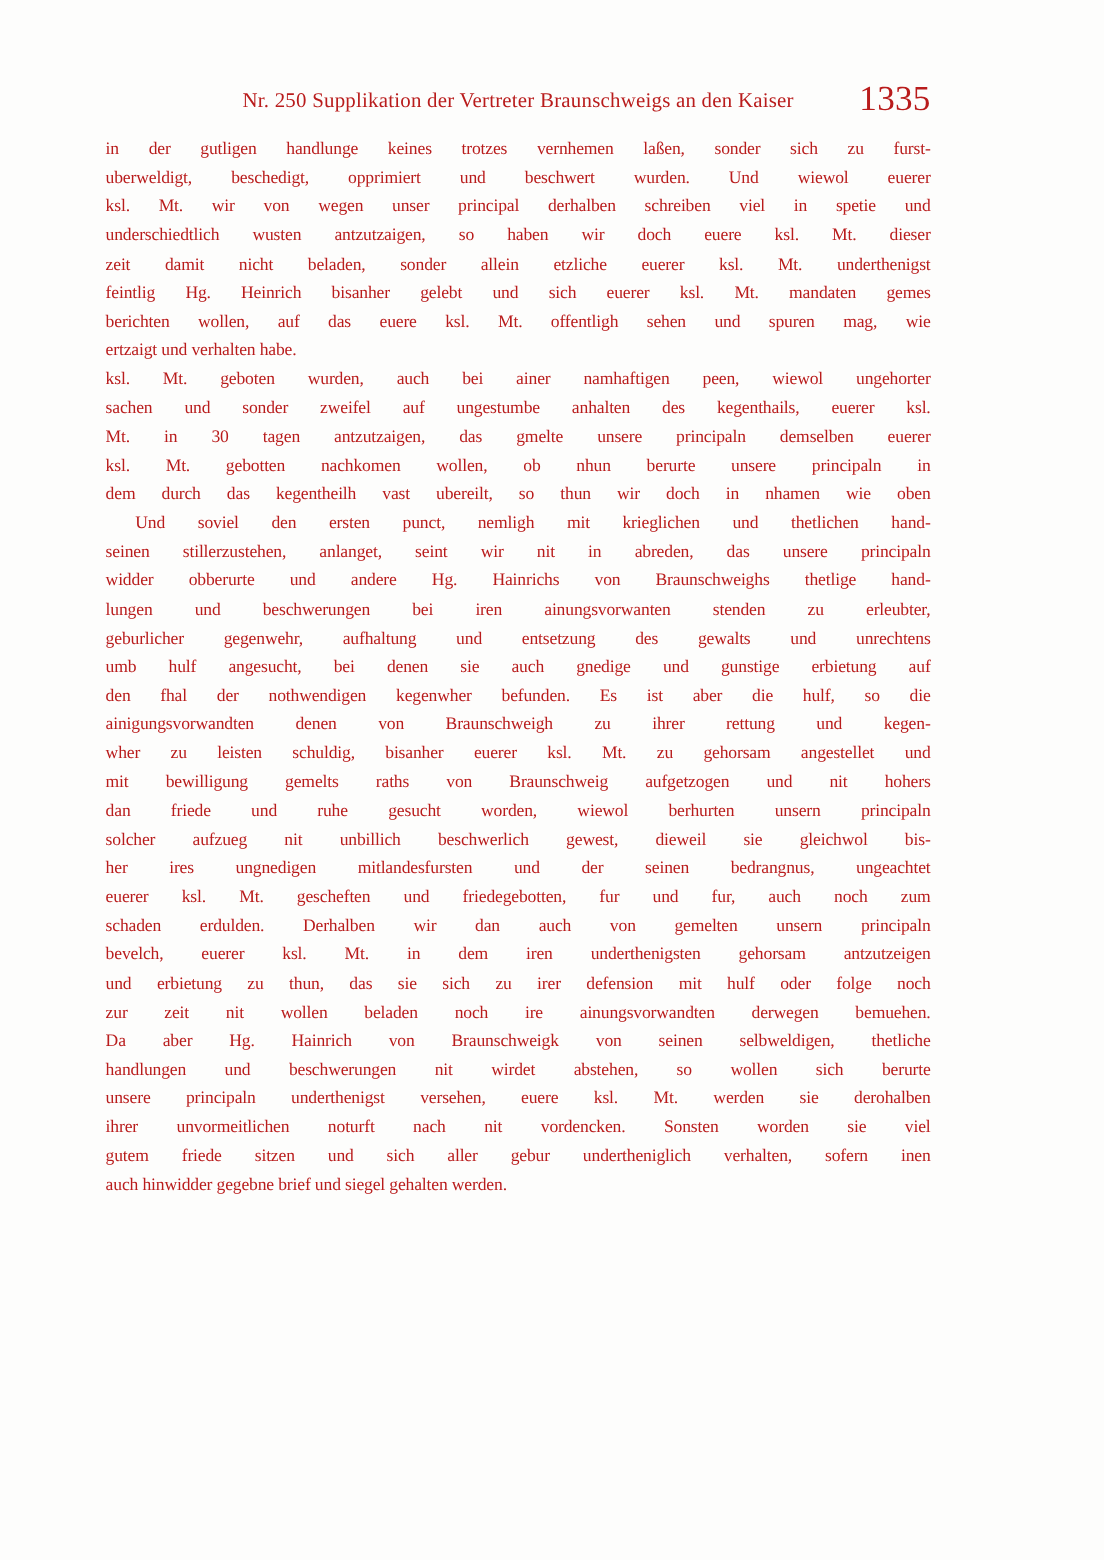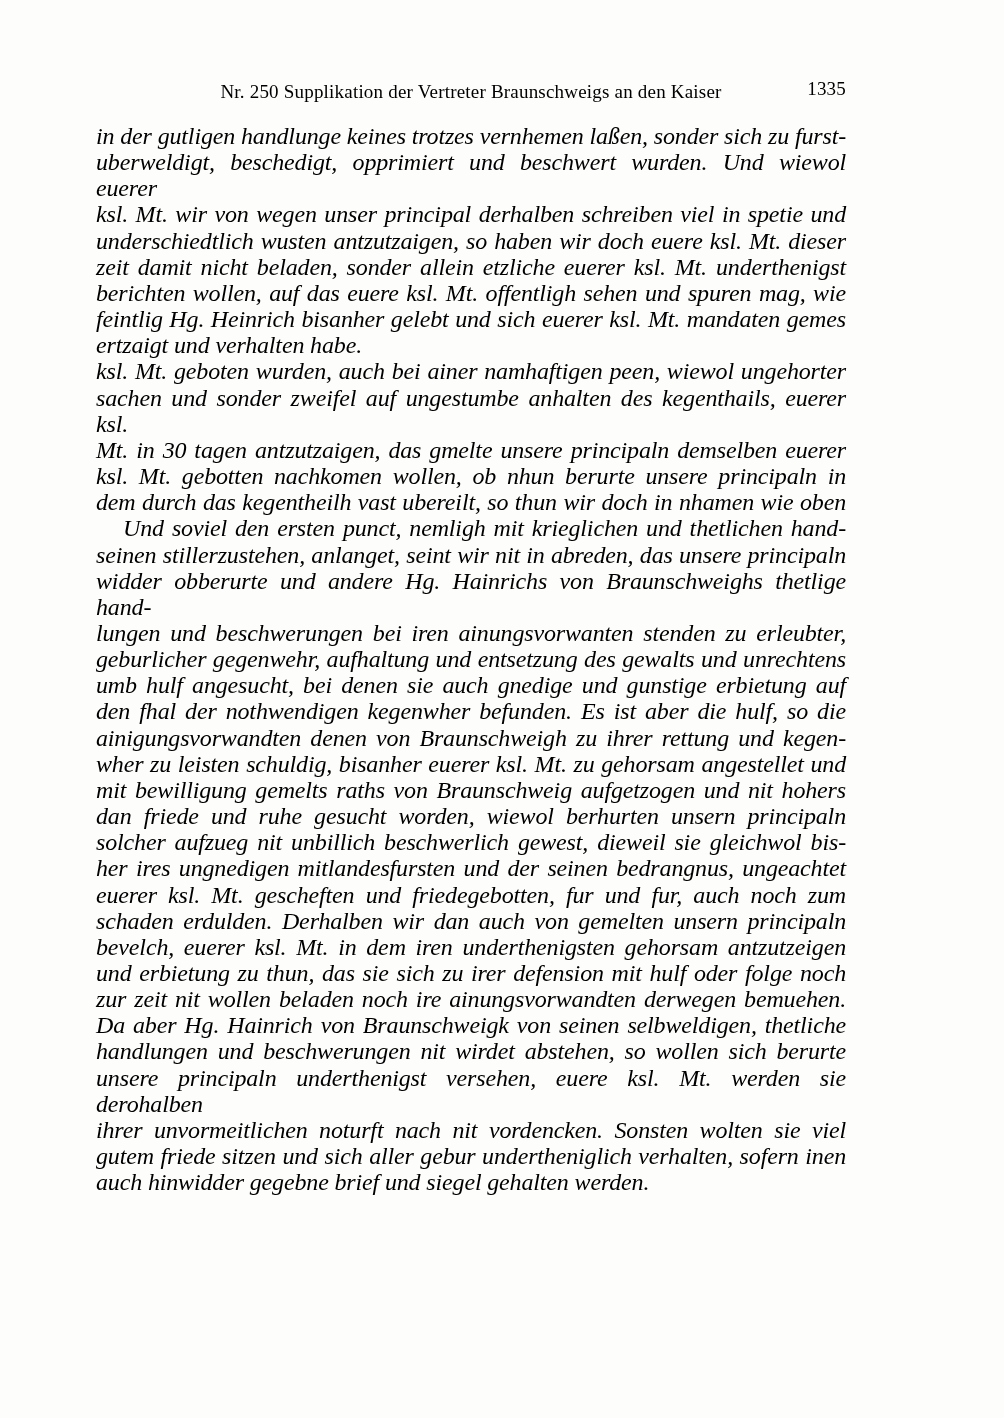--- a/index.html
+++ b/index.html
@@ -24,52 +24,51 @@
     text-align: center;
     font-size: 19px;
     line-height: 28px;
     letter-spacing: 0.2px;
   }
   .head-title { display: inline-block; }
   .page-number {
     position: absolute;
     right: 0;
     top: -6px;
-    font-size: 19px;
+    font-size: 32px;
     line-height: 34px;
   }
   .body-text { }
   .line {
-    font-size: 24px;
+    font-size: 16px;
     line-height: 26.15px;
     letter-spacing: -0.15px;
     text-align: justify;
     text-align-last: justify;
-    font-style: italic;
   }
   .line.indent { text-indent: 27px; }
   .line.plast { text-align-last: left; }
 </style>
 </head>
 <body>
 
-<div class="page" style="background: rgb(253, 253, 252); color: #000000;">
+<div class="page" style="background: rgb(253, 253, 252); color: #b91c1c;">
   <div class="textblock">
     <div class="running-head">
       <span class="head-title">Nr. 250 Supplikation der Vertreter Braunschweigs an den Kaiser</span>
       <span class="page-number">1335</span>
     </div>
     <div class="body-text" id="body-text">
         <div class="line">in der gutligen handlunge keines trotzes vernhemen laßen, sonder sich zu furst-</div>
         <div class="line">uberweldigt, beschedigt, opprimiert und beschwert wurden. Und wiewol euerer</div>
         <div class="line">ksl. Mt. wir von wegen unser principal derhalben schreiben viel in spetie und</div>
         <div class="line">underschiedtlich wusten antzutzaigen, so haben wir doch euere ksl. Mt. dieser</div>
         <div class="line">zeit damit nicht beladen, sonder allein etzliche euerer ksl. Mt. underthenigst</div>
+        <div class="line">feintlig Hg. Heinrich bisanher gelebt und sich euerer ksl. Mt. mandaten gemes</div>
         <div class="line">berichten wollen, auf das euere ksl. Mt. offentligh sehen und spuren mag, wie</div>
-        <div class="line">feintlig Hg. Heinrich bisanher gelebt und sich euerer ksl. Mt. mandaten gemes</div>
         <div class="line plast">ertzaigt und verhalten habe.</div>
         <div class="line">ksl. Mt. geboten wurden, auch bei ainer namhaftigen peen, wiewol ungehorter</div>
         <div class="line">sachen und sonder zweifel auf ungestumbe anhalten des kegenthails, euerer ksl.</div>
         <div class="line">Mt. in 30 tagen antzutzaigen, das gmelte unsere principaln demselben euerer</div>
         <div class="line">ksl. Mt. gebotten nachkomen wollen, ob nhun berurte unsere principaln in</div>
         <div class="line">dem durch das kegentheilh vast ubereilt, so thun wir doch in nhamen wie oben</div>
         <div class="line indent">Und soviel den ersten punct, nemligh mit krieglichen und thetlichen hand-</div>
         <div class="line">seinen stillerzustehen, anlanget, seint wir nit in abreden, das unsere principaln</div>
         <div class="line">widder obberurte und andere Hg. Hainrichs von Braunschweighs thetlige hand-</div>
         <div class="line">lungen und beschwerungen bei iren ainungsvorwanten stenden zu erleubter,</div>
@@ -83,18 +82,18 @@
         <div class="line">solcher aufzueg nit unbillich beschwerlich gewest, dieweil sie gleichwol bis-</div>
         <div class="line">her ires ungnedigen mitlandesfursten und der seinen bedrangnus, ungeachtet</div>
         <div class="line">euerer ksl. Mt. gescheften und friedegebotten, fur und fur, auch noch zum</div>
         <div class="line">schaden erdulden. Derhalben wir dan auch von gemelten unsern principaln</div>
         <div class="line">bevelch, euerer ksl. Mt. in dem iren underthenigsten gehorsam antzutzeigen</div>
         <div class="line">und erbietung zu thun, das sie sich zu irer defension mit hulf oder folge noch</div>
         <div class="line">zur zeit nit wollen beladen noch ire ainungsvorwandten derwegen bemuehen.</div>
         <div class="line">Da aber Hg. Hainrich von Braunschweigk von seinen selbweldigen, thetliche</div>
         <div class="line">handlungen und beschwerungen nit wirdet abstehen, so wollen sich berurte</div>
         <div class="line">unsere principaln underthenigst versehen, euere ksl. Mt. werden sie derohalben</div>
-        <div class="line">ihrer unvormeitlichen noturft nach nit vordencken. Sonsten wolten sie viel</div>
+        <div class="line">ihrer unvormeitlichen noturft nach nit vordencken. Sonsten worden sie viel</div>
         <div class="line">gutem friede sitzen und sich aller gebur undertheniglich verhalten, sofern inen</div>
         <div class="line plast">auch hinwidder gegebne brief und siegel gehalten werden.</div>
       </div>
   </div>
 </div>
 
 </body></html>

